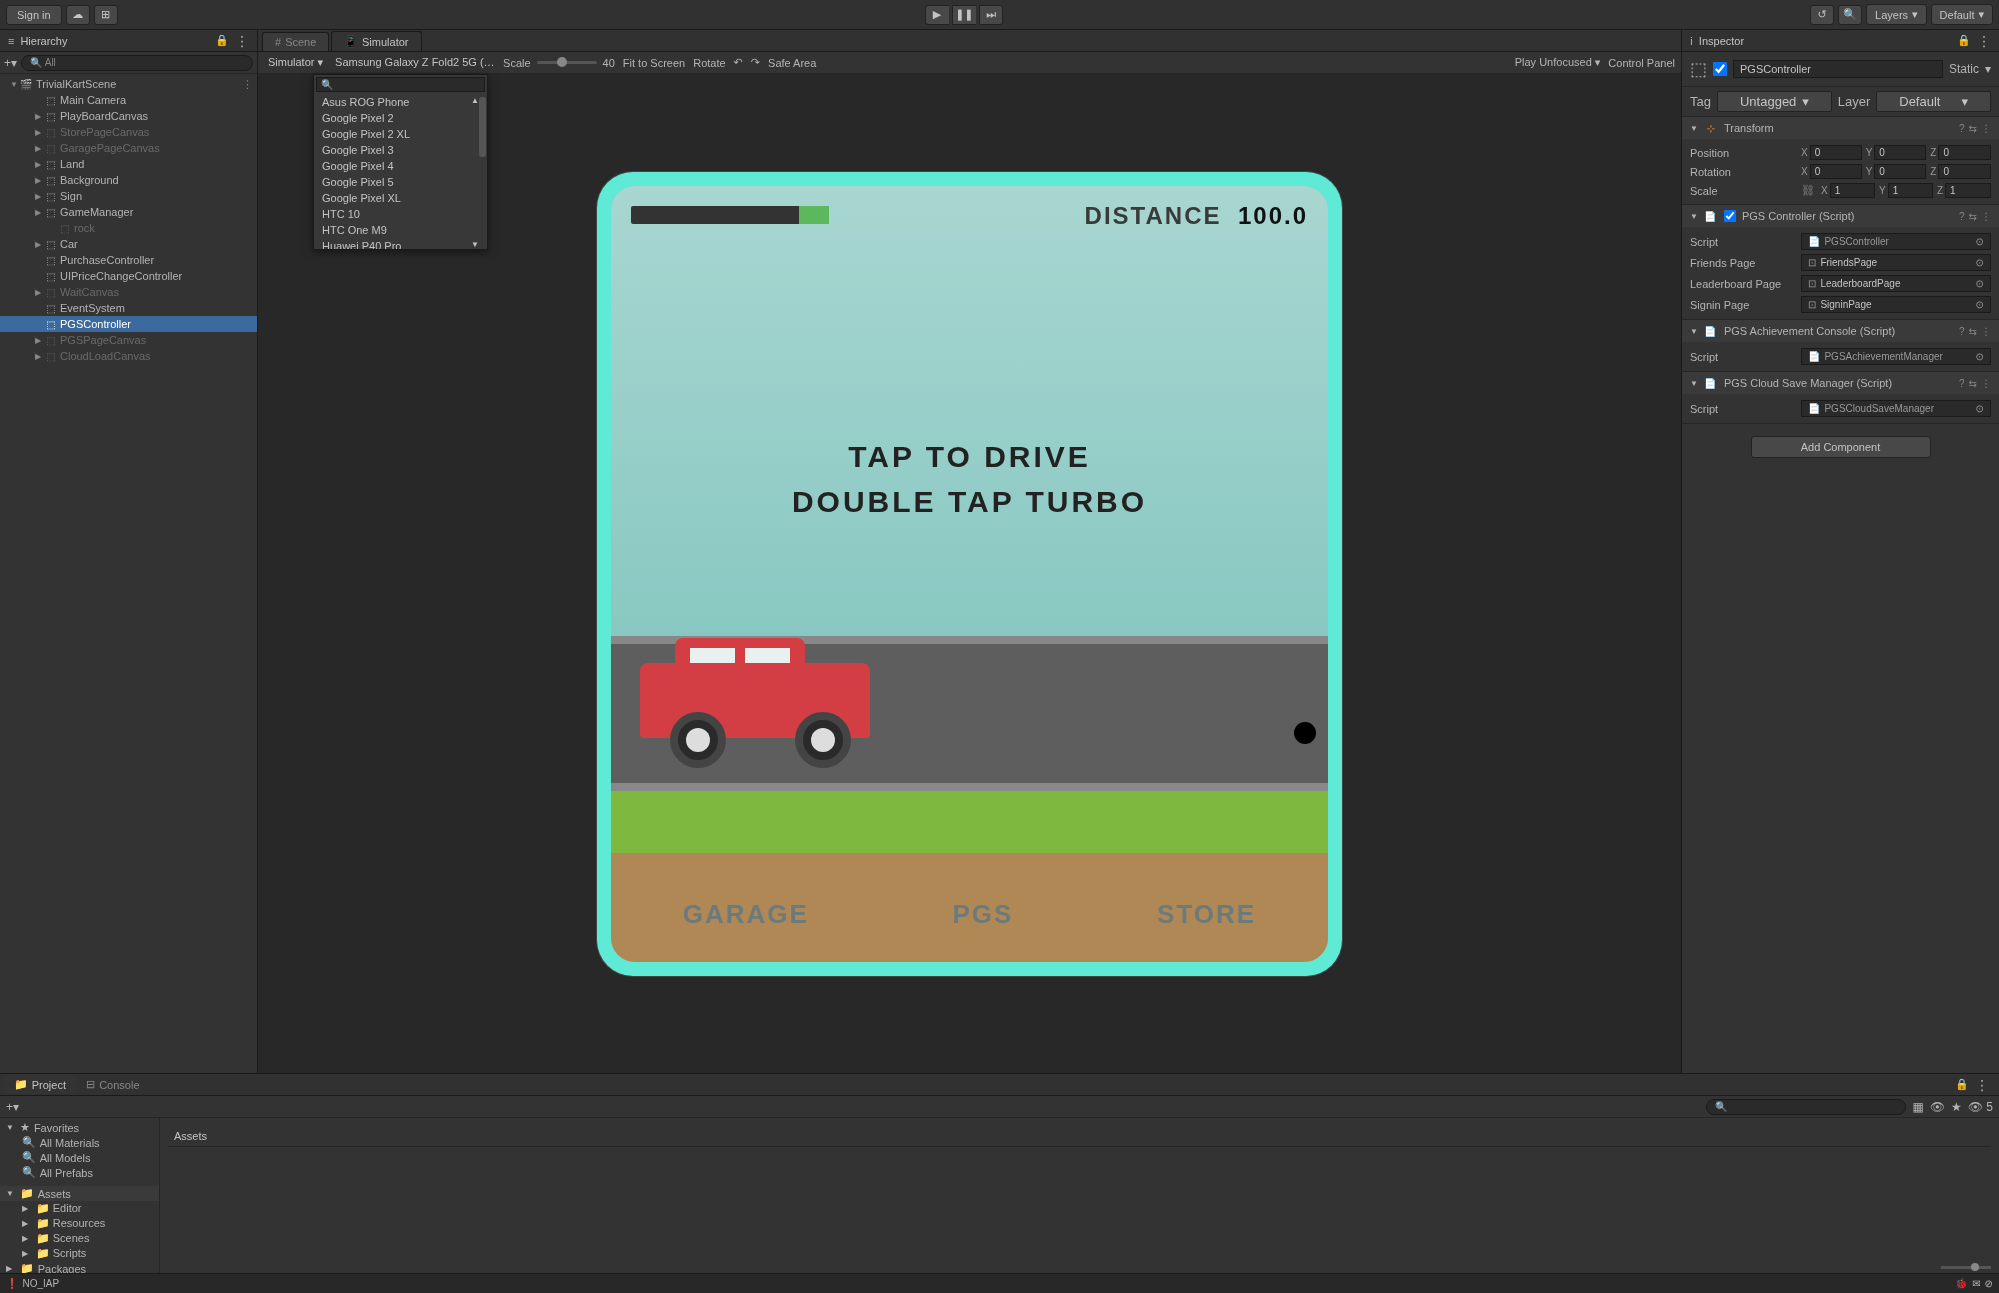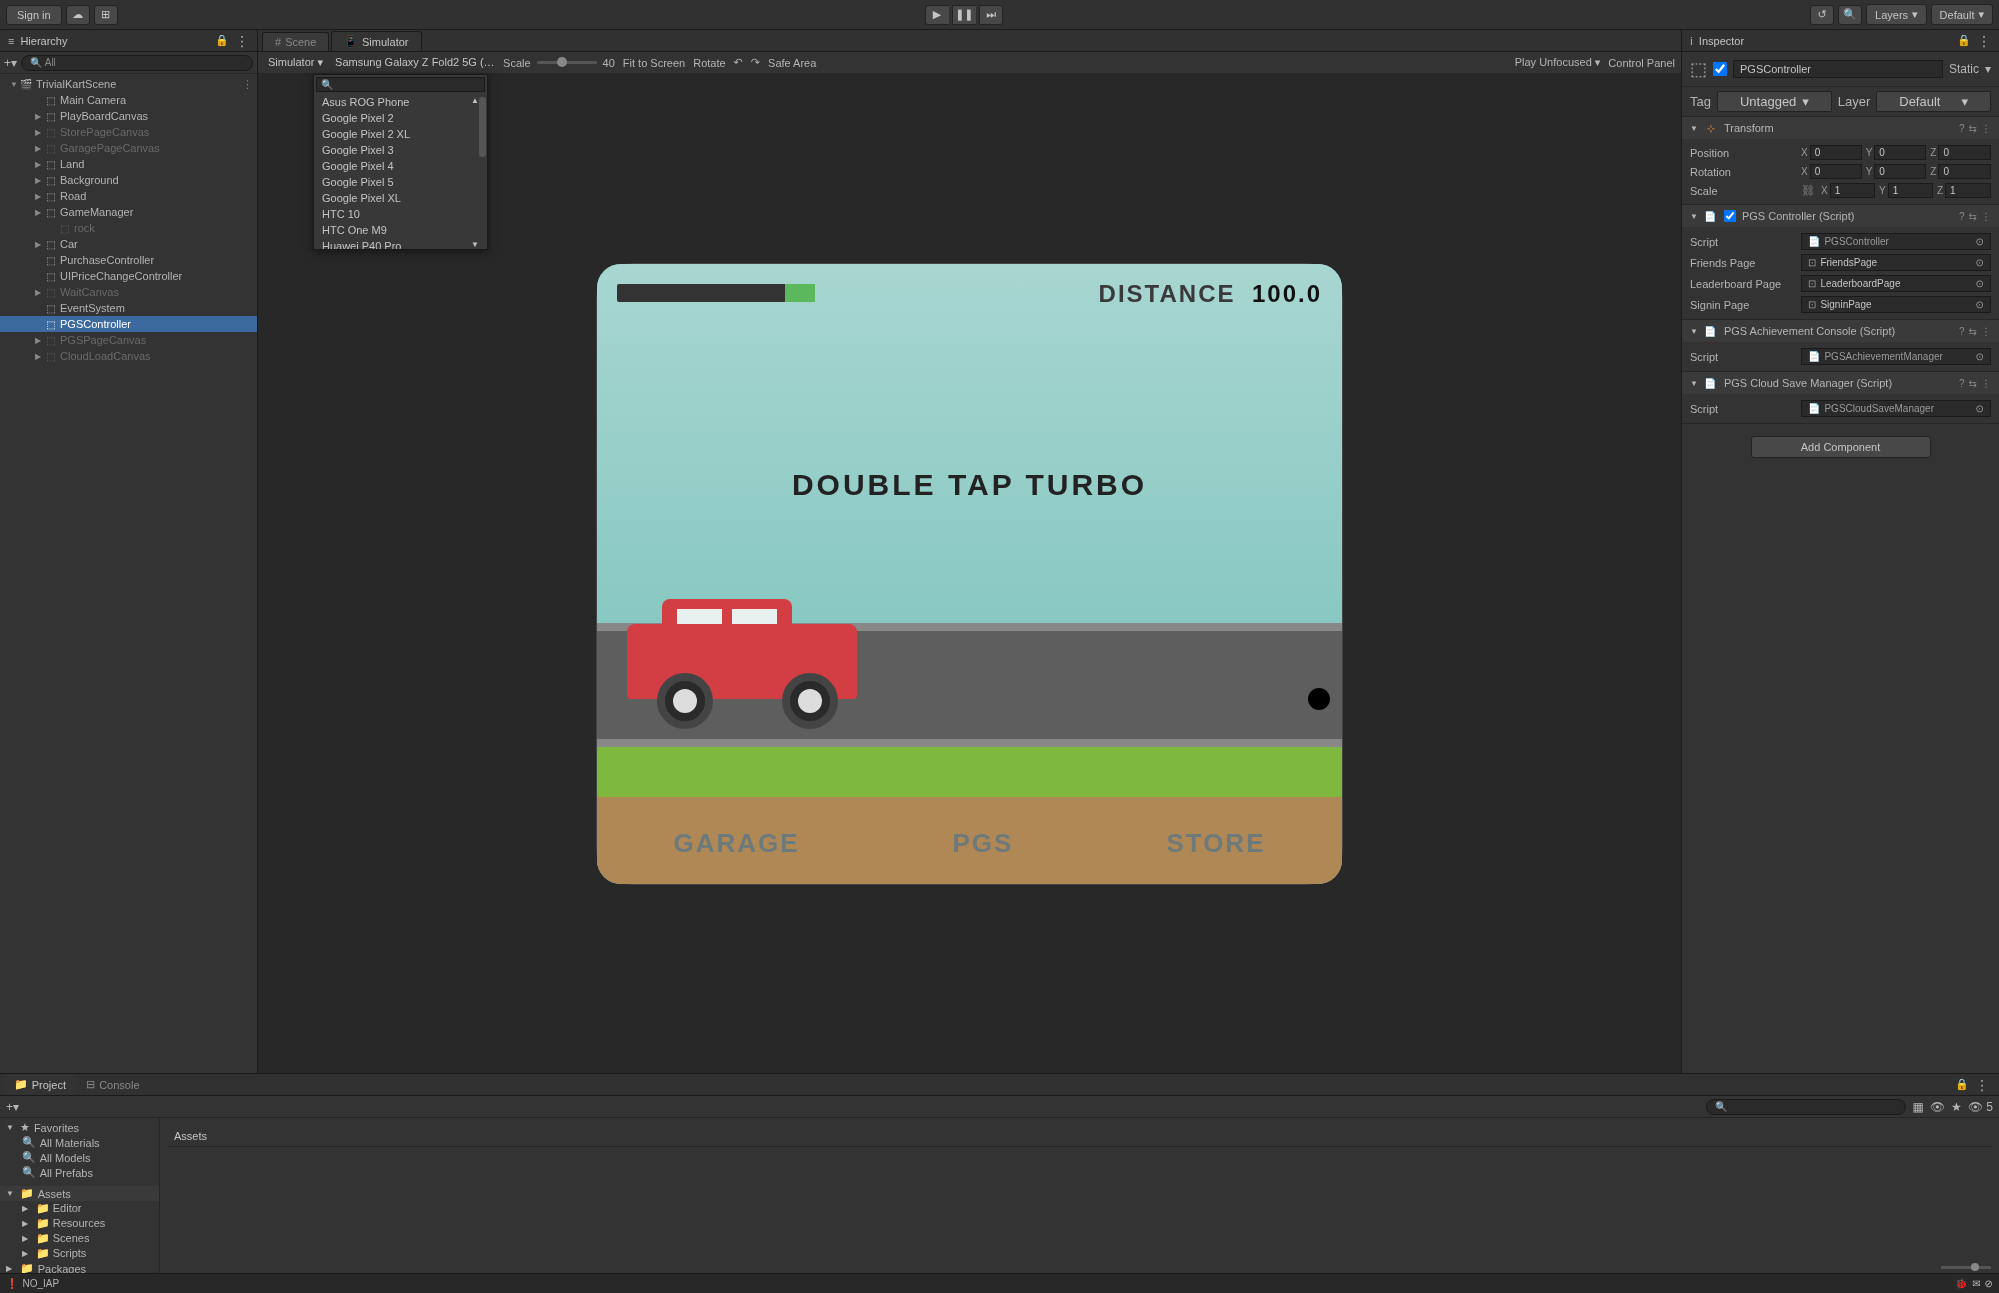--- a/index.html
+++ b/index.html
@@ -53,21 +53,21 @@
 
 .device-dropdown { position: absolute; top: 22px; left: 55px; width: 175px; background: #383838; border: 1px solid #1a1a1a; box-shadow: 0 2px 8px rgba(0,0,0,0.5); z-index: 100; }
 .device-dropdown .dd-search { padding: 2px; }
 .device-dropdown .dd-search input { width: 100%; background: #2a2a2a; border: 1px solid #1a1a1a; padding: 1px 16px 1px 4px; color: #ccc; font-size: 10px; }
 .device-dropdown .dd-list { max-height: 155px; overflow-y: auto; }
 .device-dropdown .dd-item { padding: 2px 8px; font-size: 11px; cursor: pointer; color: #c4c4c4; display: flex; justify-content: space-between; }
 .dd-scrollbar { position: absolute; right: 1px; top: 22px; width: 7px; height: 60px; background: #555; border-radius: 3px; }
 
 
 .viewport-area { flex: 1; display: flex; align-items: center; justify-content: center; background: #282828; overflow: hidden; position: relative; }
-.tablet-frame { width: 745px; height: 620px; background: #5eead4; border-radius: 36px; box-shadow: 0 0 0 1px #444; }
+.tablet-frame { width: 745px; height: 804px; background: #5eead4; border-radius: 36px; padding: 14px; box-shadow: 0 0 0 1px #444; }
 .tablet-screen { width: 100%; height: 100%; background: #7fc8c2; border-radius: 24px; overflow: hidden; position: relative; }
 .game-sky { position: absolute; top: 0; left: 0; right: 0; height: 58%; background: linear-gradient(#a8d6d1, #89c8c2); }
 .game-road { position: absolute; bottom: 22%; left: 0; right: 0; height: 20%; background: #5e5e5e; border-top: 8px solid #888; border-bottom: 8px solid #888; }
 .game-grass { position: absolute; bottom: 14%; left: 0; right: 0; height: 8%; background: #7fb83e; }
 .game-ground { position: absolute; bottom: 0; left: 0; right: 0; height: 14%; background: #b08855; }
 .distance-text { position: absolute; top: 16px; right: 20px; font-family: monospace; font-size: 24px; color: #3a3a3a; letter-spacing: 2px; font-weight: bold; }
 .distance-text .val { color: #111; }
 .health-bar { position: absolute; top: 20px; left: 20px; width: 180px; height: 18px; background: #333; border-radius: 2px; }
 .health-fill { position: absolute; top: 20px; left: 188px; width: 30px; height: 18px; background: #5cb85c; }
 .game-instructions { position: absolute; top: 32%; left: 0; right: 0; text-align: center; font-family: monospace; font-size: 30px; font-weight: bold; color: #222; letter-spacing: 3px; line-height: 1.5; }
@@ -223,21 +223,21 @@
             <div class="tree-item">
               <span class="tree-indent" style="width:28px"></span>
               <span class="arrow">▶</span>
               <span class="icon">⬚</span>
               <span>Background</span>
             </div>
             <div class="tree-item">
               <span class="tree-indent" style="width:28px"></span>
               <span class="arrow">▶</span>
               <span class="icon">⬚</span>
-              <span>Road</span>
+              <span>Sign</span>
             </div>
             <div class="tree-item">
               <span class="tree-indent" style="width:28px"></span>
               <span class="arrow">▶</span>
               <span class="icon">⬚</span>
               <span>GameManager</span>
             </div>
             <div class="tree-item faded">
               <span class="tree-indent" style="width:42px"></span>
               <span class="arrow"></span>
@@ -372,20 +372,21 @@
             <div class="game-sky"></div>
             <div class="game-road"></div>
             <div class="game-grass"></div>
             <div class="game-ground"></div>
             <div class="health-bar"></div>
             <div class="health-fill"></div>
             <div class="distance-text">
               <span>DISTANCE</span> <span class="val">100.0</span>
             </div>
             <div class="game-instructions">
+              <div>TAP TO DRIVE</div>
               <div>DOUBLE TAP TURBO</div>
             </div>
             <div class="car">
               <div class="car-top"></div>
               <div class="car-window"></div>
               <div class="car-window2"></div>
               <div class="car-body"></div>
               <div class="wheel rear">
                   <div class="wheel-inner"></div>
                 </div>

